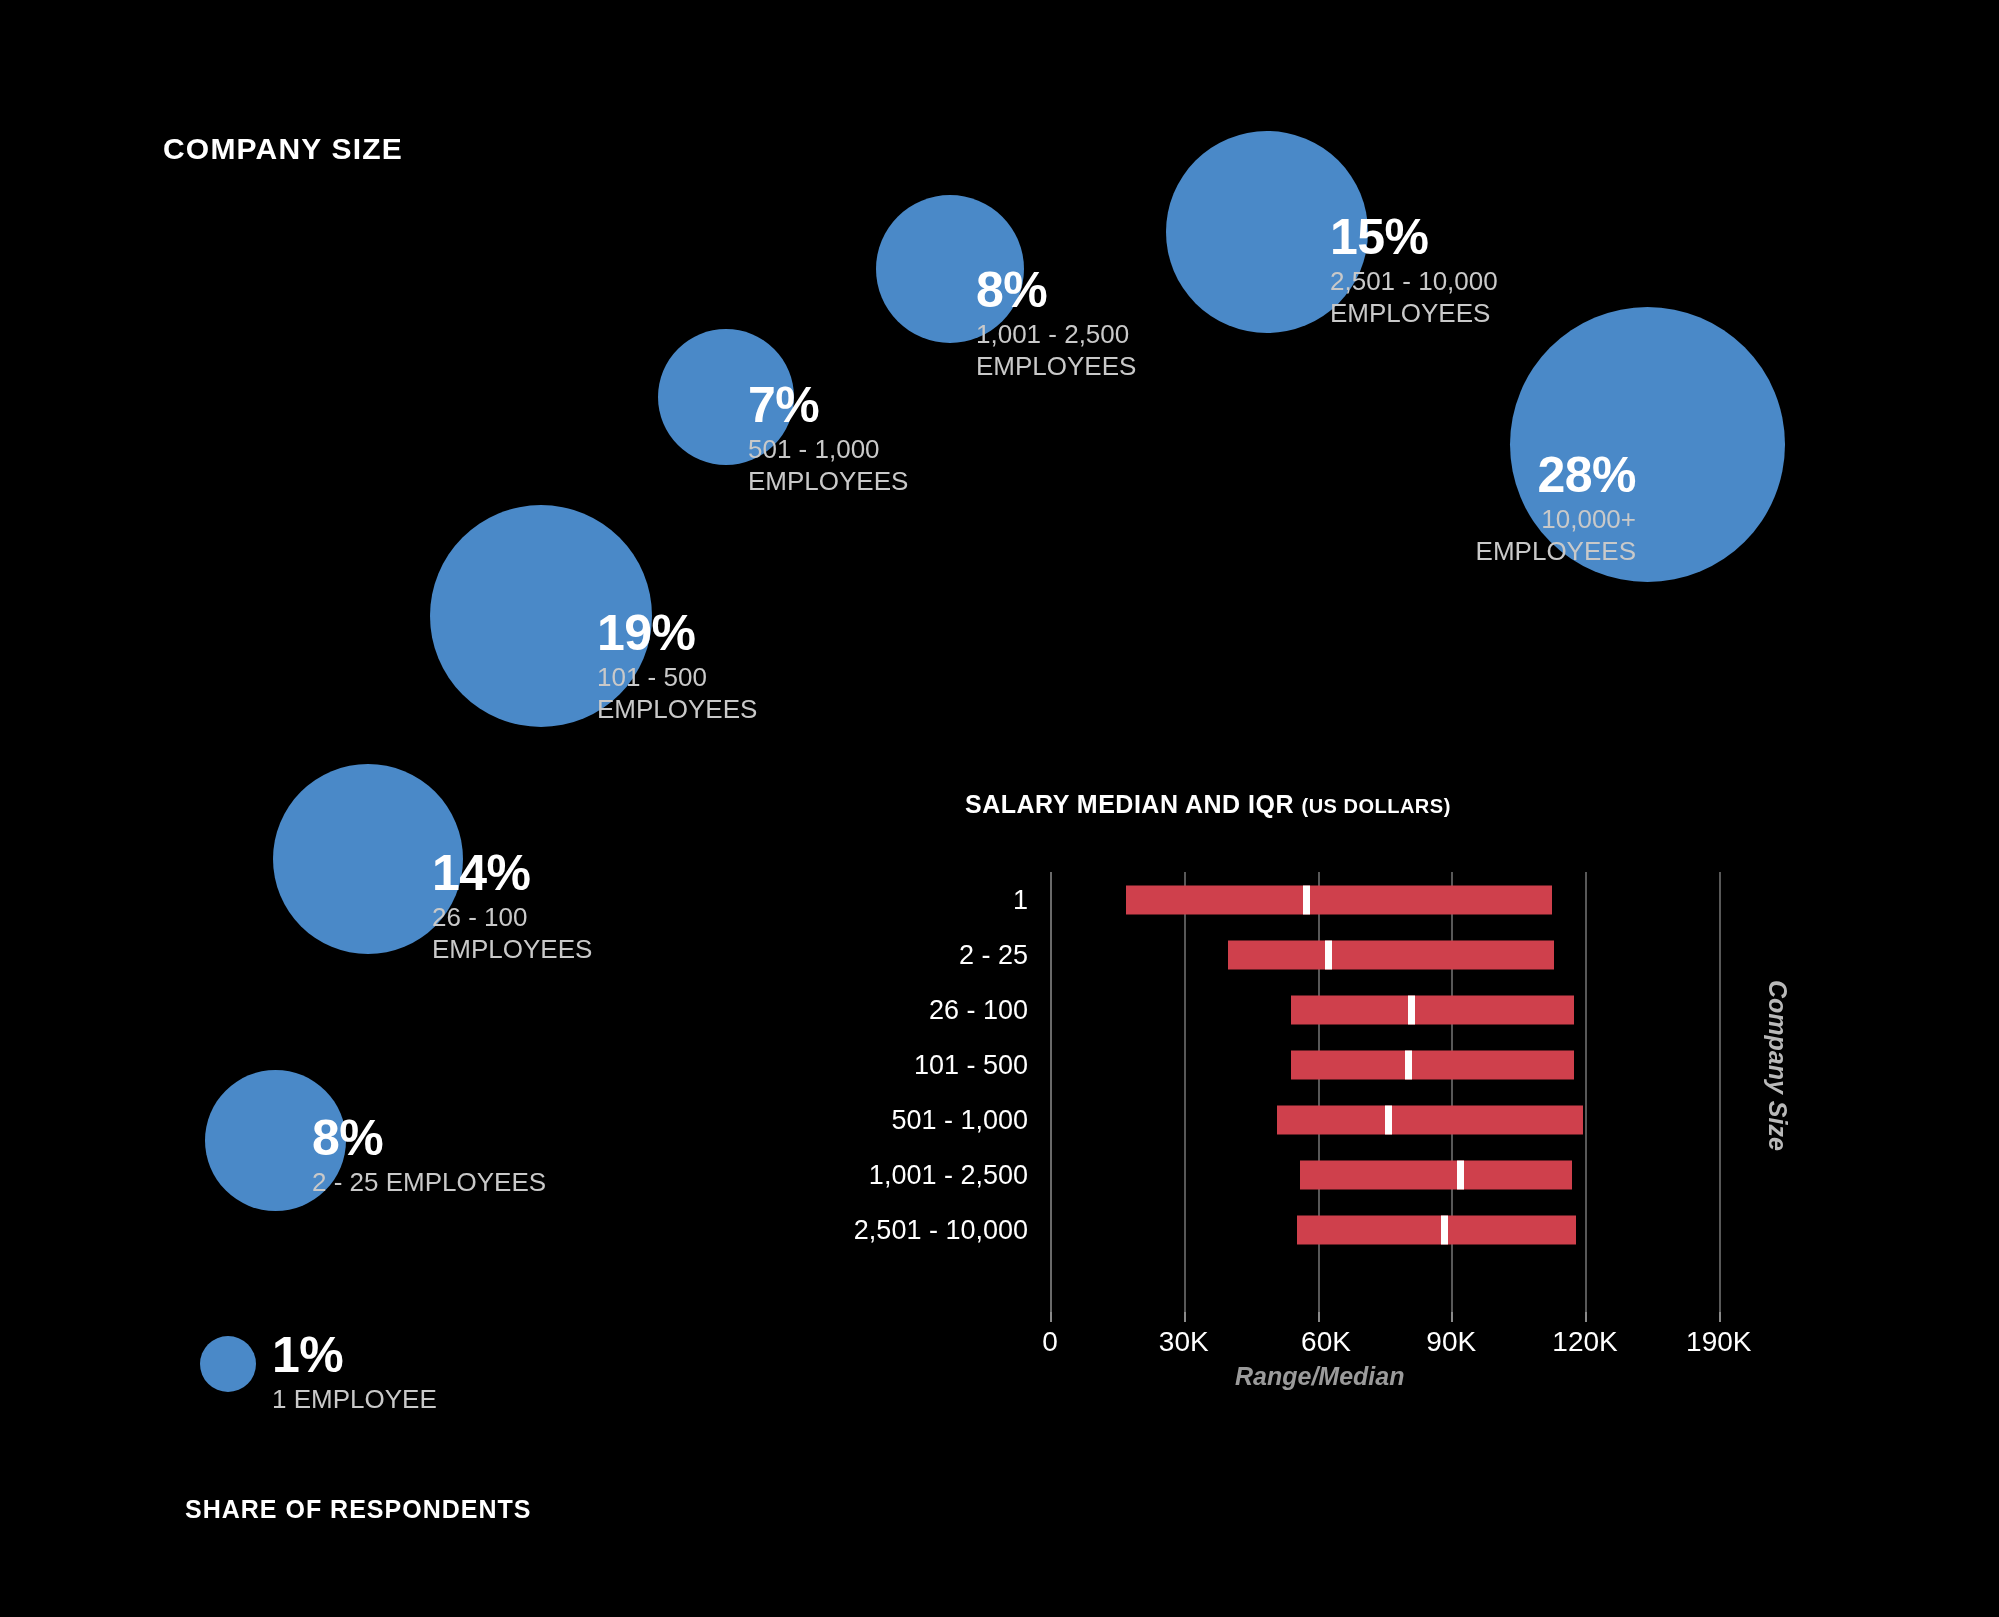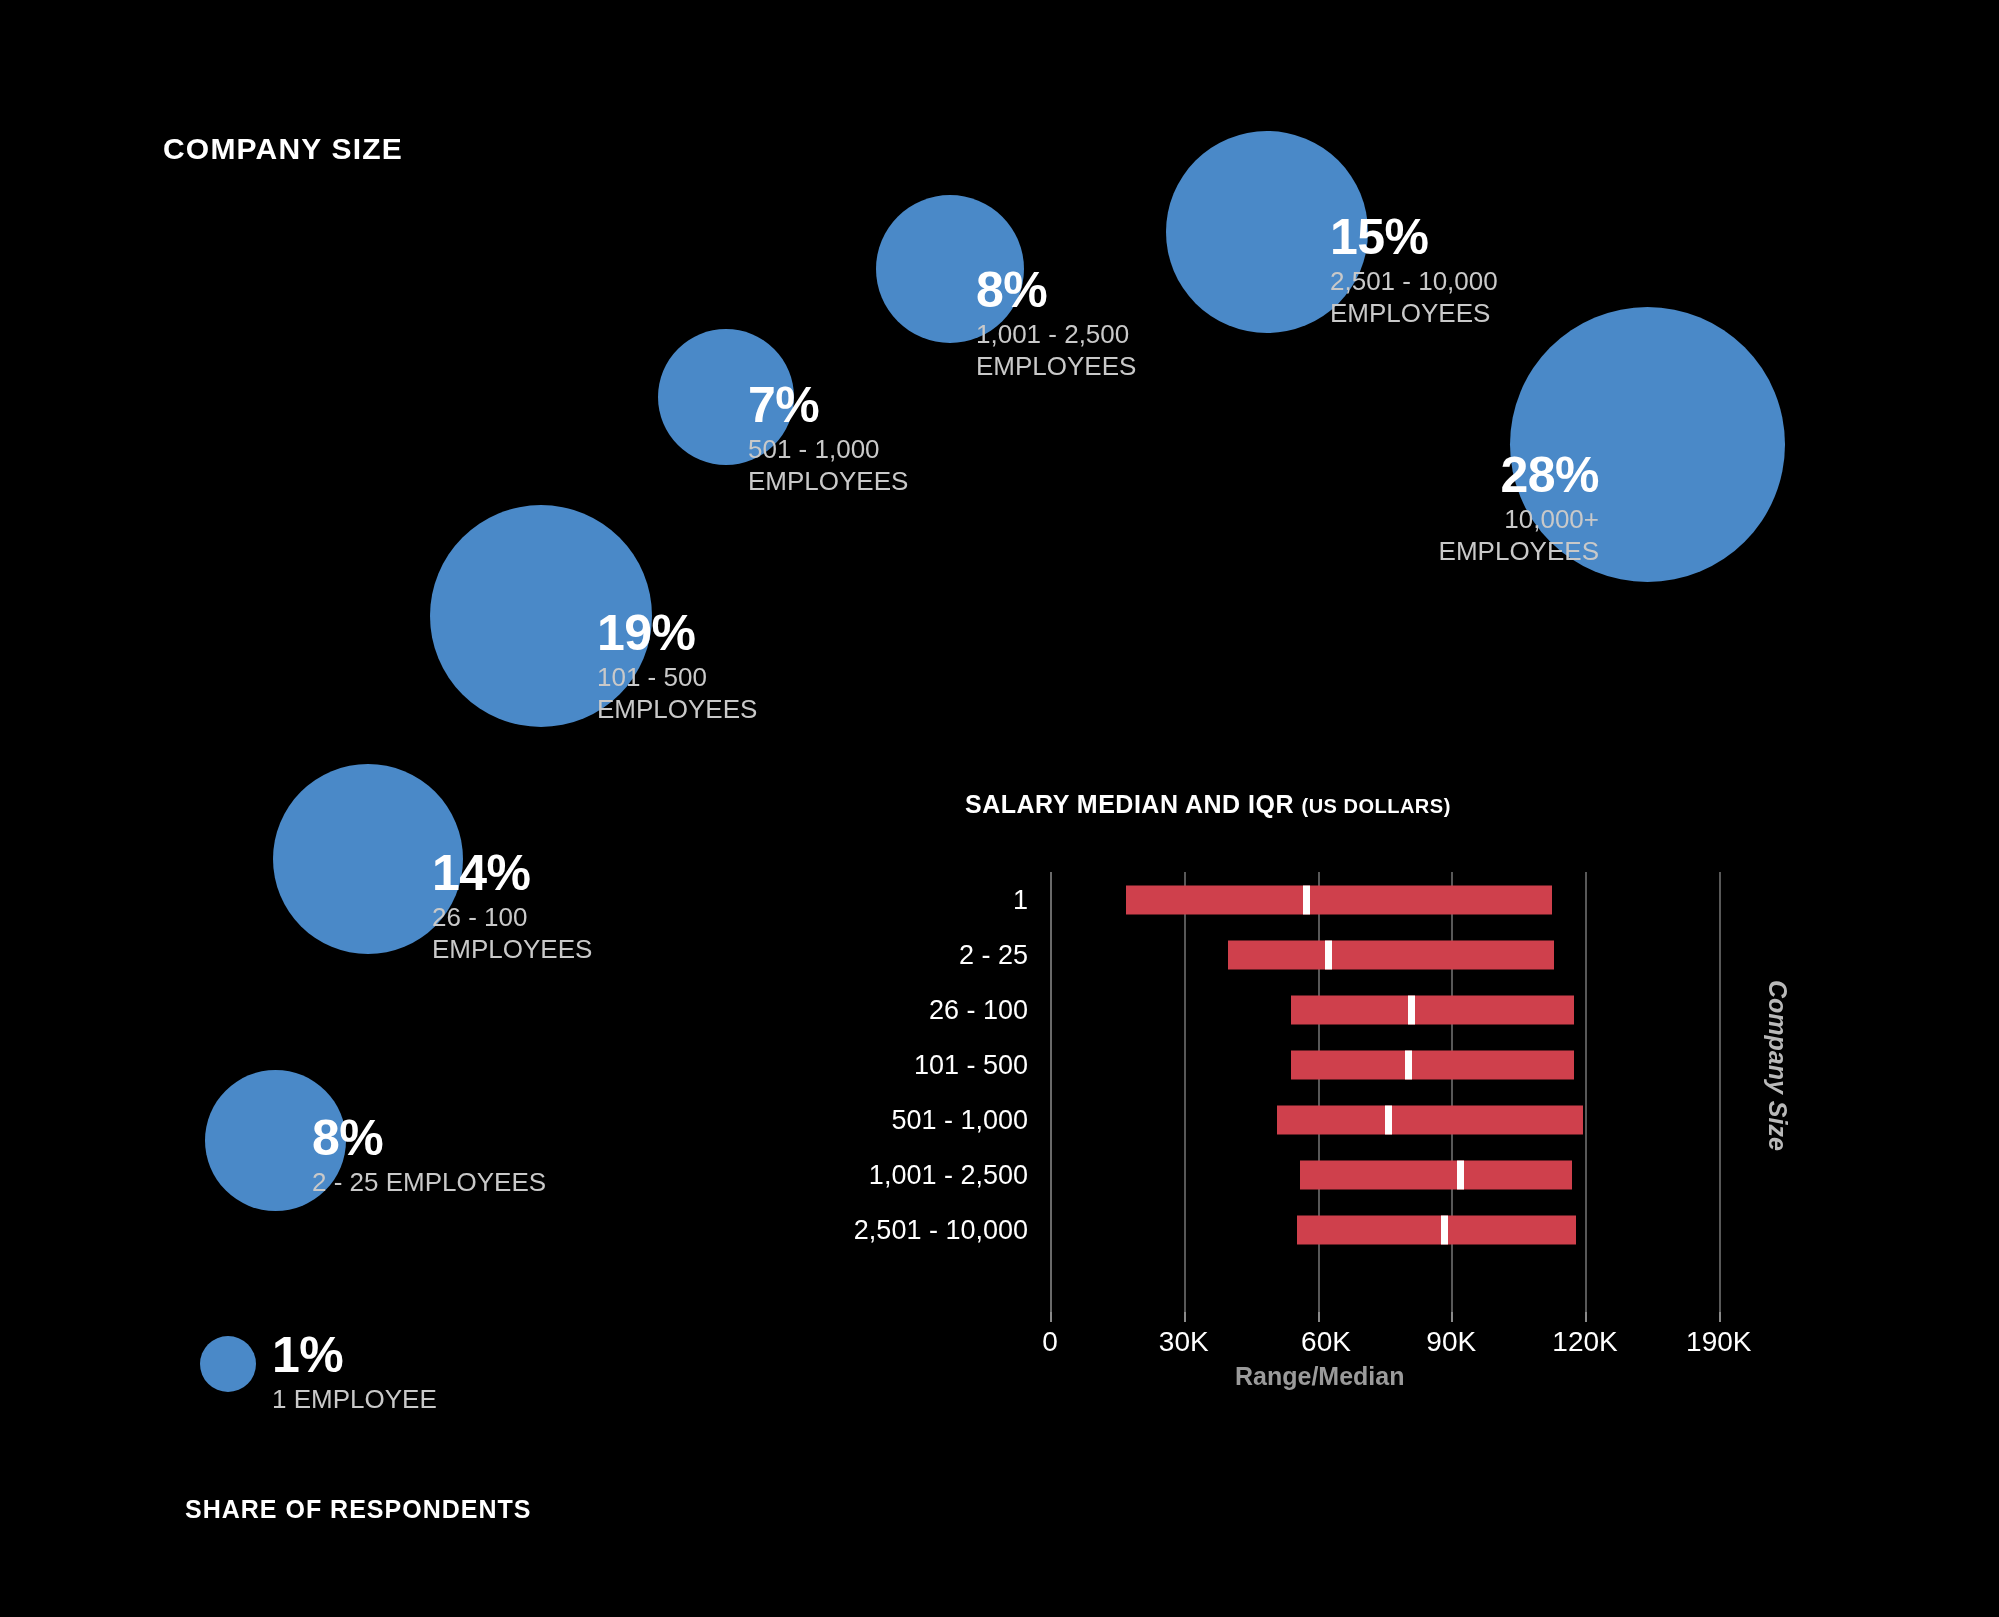--- a/index.html
+++ b/index.html
@@ -99,20 +99,21 @@
     color: #ffffff;
     font-size: 28px;
     transform: translateX(-50%);
     white-space: nowrap;
   }
 
   #x-axis-title {
     position: absolute;
     color: #9a9a9a;
     font-size: 25px;
+    font-style: italic;
     font-weight: bold;
     white-space: nowrap;
   }
   #y-axis-title {
     position: absolute;
     color: #b9b9b9;
     font-size: 25px;
     font-style: italic;
     font-weight: bold;
     white-space: nowrap;
@@ -121,21 +122,21 @@
   }
 </style>
 </head>
 <body>
 
 <div id="root">
 
   <div class="section-head" id="company-size-title">COMPANY SIZE</div>
 
   <div class="bubble" style="left:1510px; top:307px; width:275px; height:275px;"></div>
-  <div class="bubble-label align-right" style="left:1379px; top:450px; width:220px;text-align:right;">
+  <div class="bubble-label align-right" style="left:1416px; top:450px; width:220px;text-align:right;">
     <div class="bubble-pct">28%</div>
     <div class="bubble-desc">10,000+
 EMPLOYEES</div>
   </div>
 
   <div class="bubble" style="left:1166px; top:131px; width:202px; height:202px;"></div>
   <div class="bubble-label align-left" style="left:1330px; top:212px; width:260px;">
     <div class="bubble-pct">15%</div>
     <div class="bubble-desc">2,501 - 10,000
 EMPLOYEES</div>

